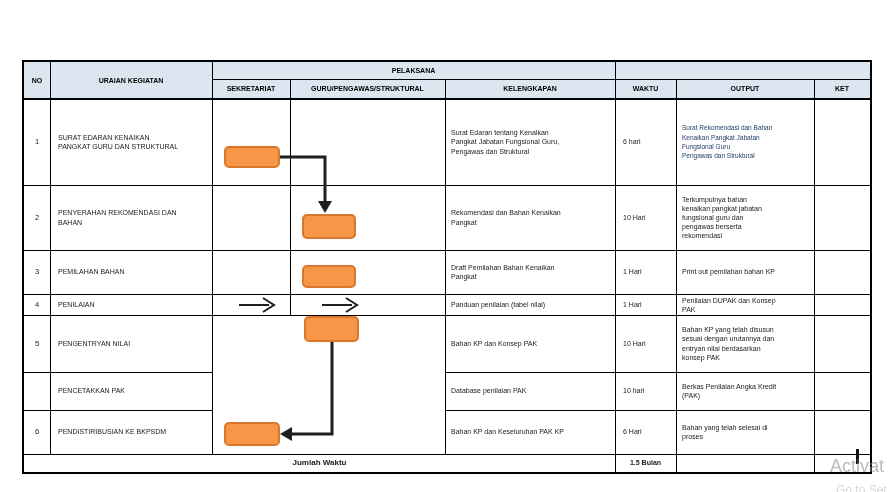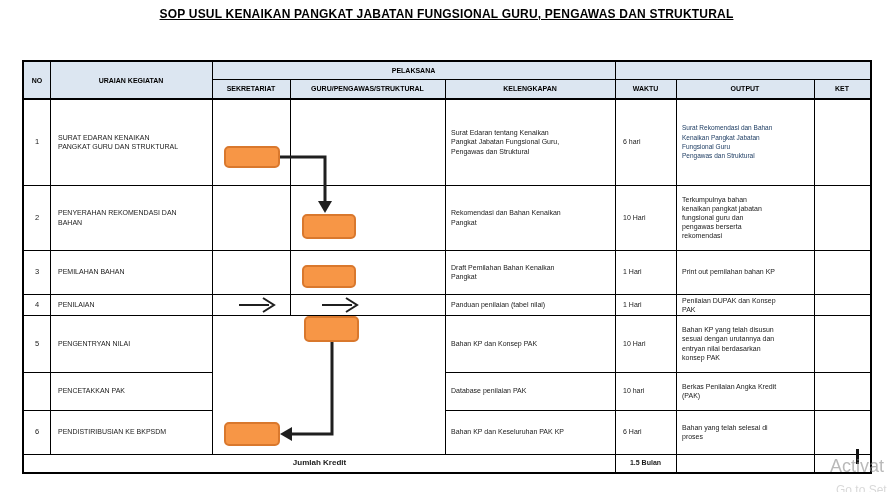--- a/index.html
+++ b/index.html
@@ -30,21 +30,20 @@
   .flow{position:absolute;left:0;top:0;pointer-events:none;}
   .tick{position:absolute;left:856px;top:449px;width:3px;height:15px;background:#111;}
   .wm1{position:absolute;left:830px;top:456px;font-size:18px;color:#8f8f8f;opacity:.62;white-space:nowrap;}
   .wm2{position:absolute;left:836px;top:483px;font-size:12px;color:#9a9a9a;opacity:.38;white-space:nowrap;}
 </style>
 </head>
 <body>
 
 <div class="page">
 
-  <div class="title">SOP USUL KENAIKAN PANGKAT JABATAN FUNGSIONAL GURU, PENGAWAS DAN STRUKTURAL</div>
 
   <div class="tbl">
     <div class="hdbg"></div>
 
     <div class="cell hd" style="left:0;top:0;width:26px;height:37px">NO</div>
     <div class="cell hd" style="left:26px;top:0;width:162px;height:37px">URAIAN KEGIATAN</div>
     <div class="cell hd" style="left:188px;top:0;width:403px;height:17px">PELAKSANA</div>
     <div class="cell hd" style="left:188px;top:17px;width:78px;height:20px">SEKRETARIAT</div>
     <div class="cell hd" style="left:266px;top:17px;width:155px;height:20px">GURU/PENGAWAS/STRUKTURAL</div>
     <div class="cell hd" style="left:421px;top:17px;width:170px;height:20px">KELENGKAPAN</div>
@@ -106,21 +105,21 @@
     <div class="cell txt pad" style="left:652px;top:310px;width:138px;height:38px">Berkas Penilaian Angka Kredit
 (PAK)</div>
 
     <div class="cell txt no" style="left:0;top:348px;width:26px;height:44px">6</div>
     <div class="cell txt padL" style="left:26px;top:348px;width:162px;height:44px">PENDISTIRIBUSIAN KE BKPSDM</div>
     <div class="cell txt pad" style="left:421px;top:348px;width:170px;height:44px">Bahan KP dan Keseluruhan PAK KP</div>
     <div class="cell txt padL" style="left:591px;top:348px;width:61px;height:44px">6 Hari</div>
     <div class="cell txt pad" style="left:652px;top:348px;width:138px;height:44px">Bahan yang telah selesai di
 proses</div>
 
-    <div class="cell txt ctr bold f8" style="left:0;top:392px;width:591px;height:18px">Jumlah Kredit</div>
+    <div class="cell txt ctr bold f8" style="left:0;top:392px;width:591px;height:18px">Jumlah Waktu</div>
     <div class="cell txt ctr bold" style="left:591px;top:392px;width:61px;height:18px">1.5 Bulan</div>
 
     <div class="vl" style="left:26px;top:0;height:392px"></div>
     <div class="vl" style="left:188px;top:0;height:392px"></div>
     <div class="vl" style="left:266px;top:17px;height:236px"></div>
     <div class="vl" style="left:421px;top:17px;height:375px"></div>
     <div class="vl" style="left:591px;top:0;height:410px"></div>
     <div class="vl" style="left:652px;top:17px;height:393px"></div>
     <div class="vl" style="left:790px;top:17px;height:393px"></div>
 

